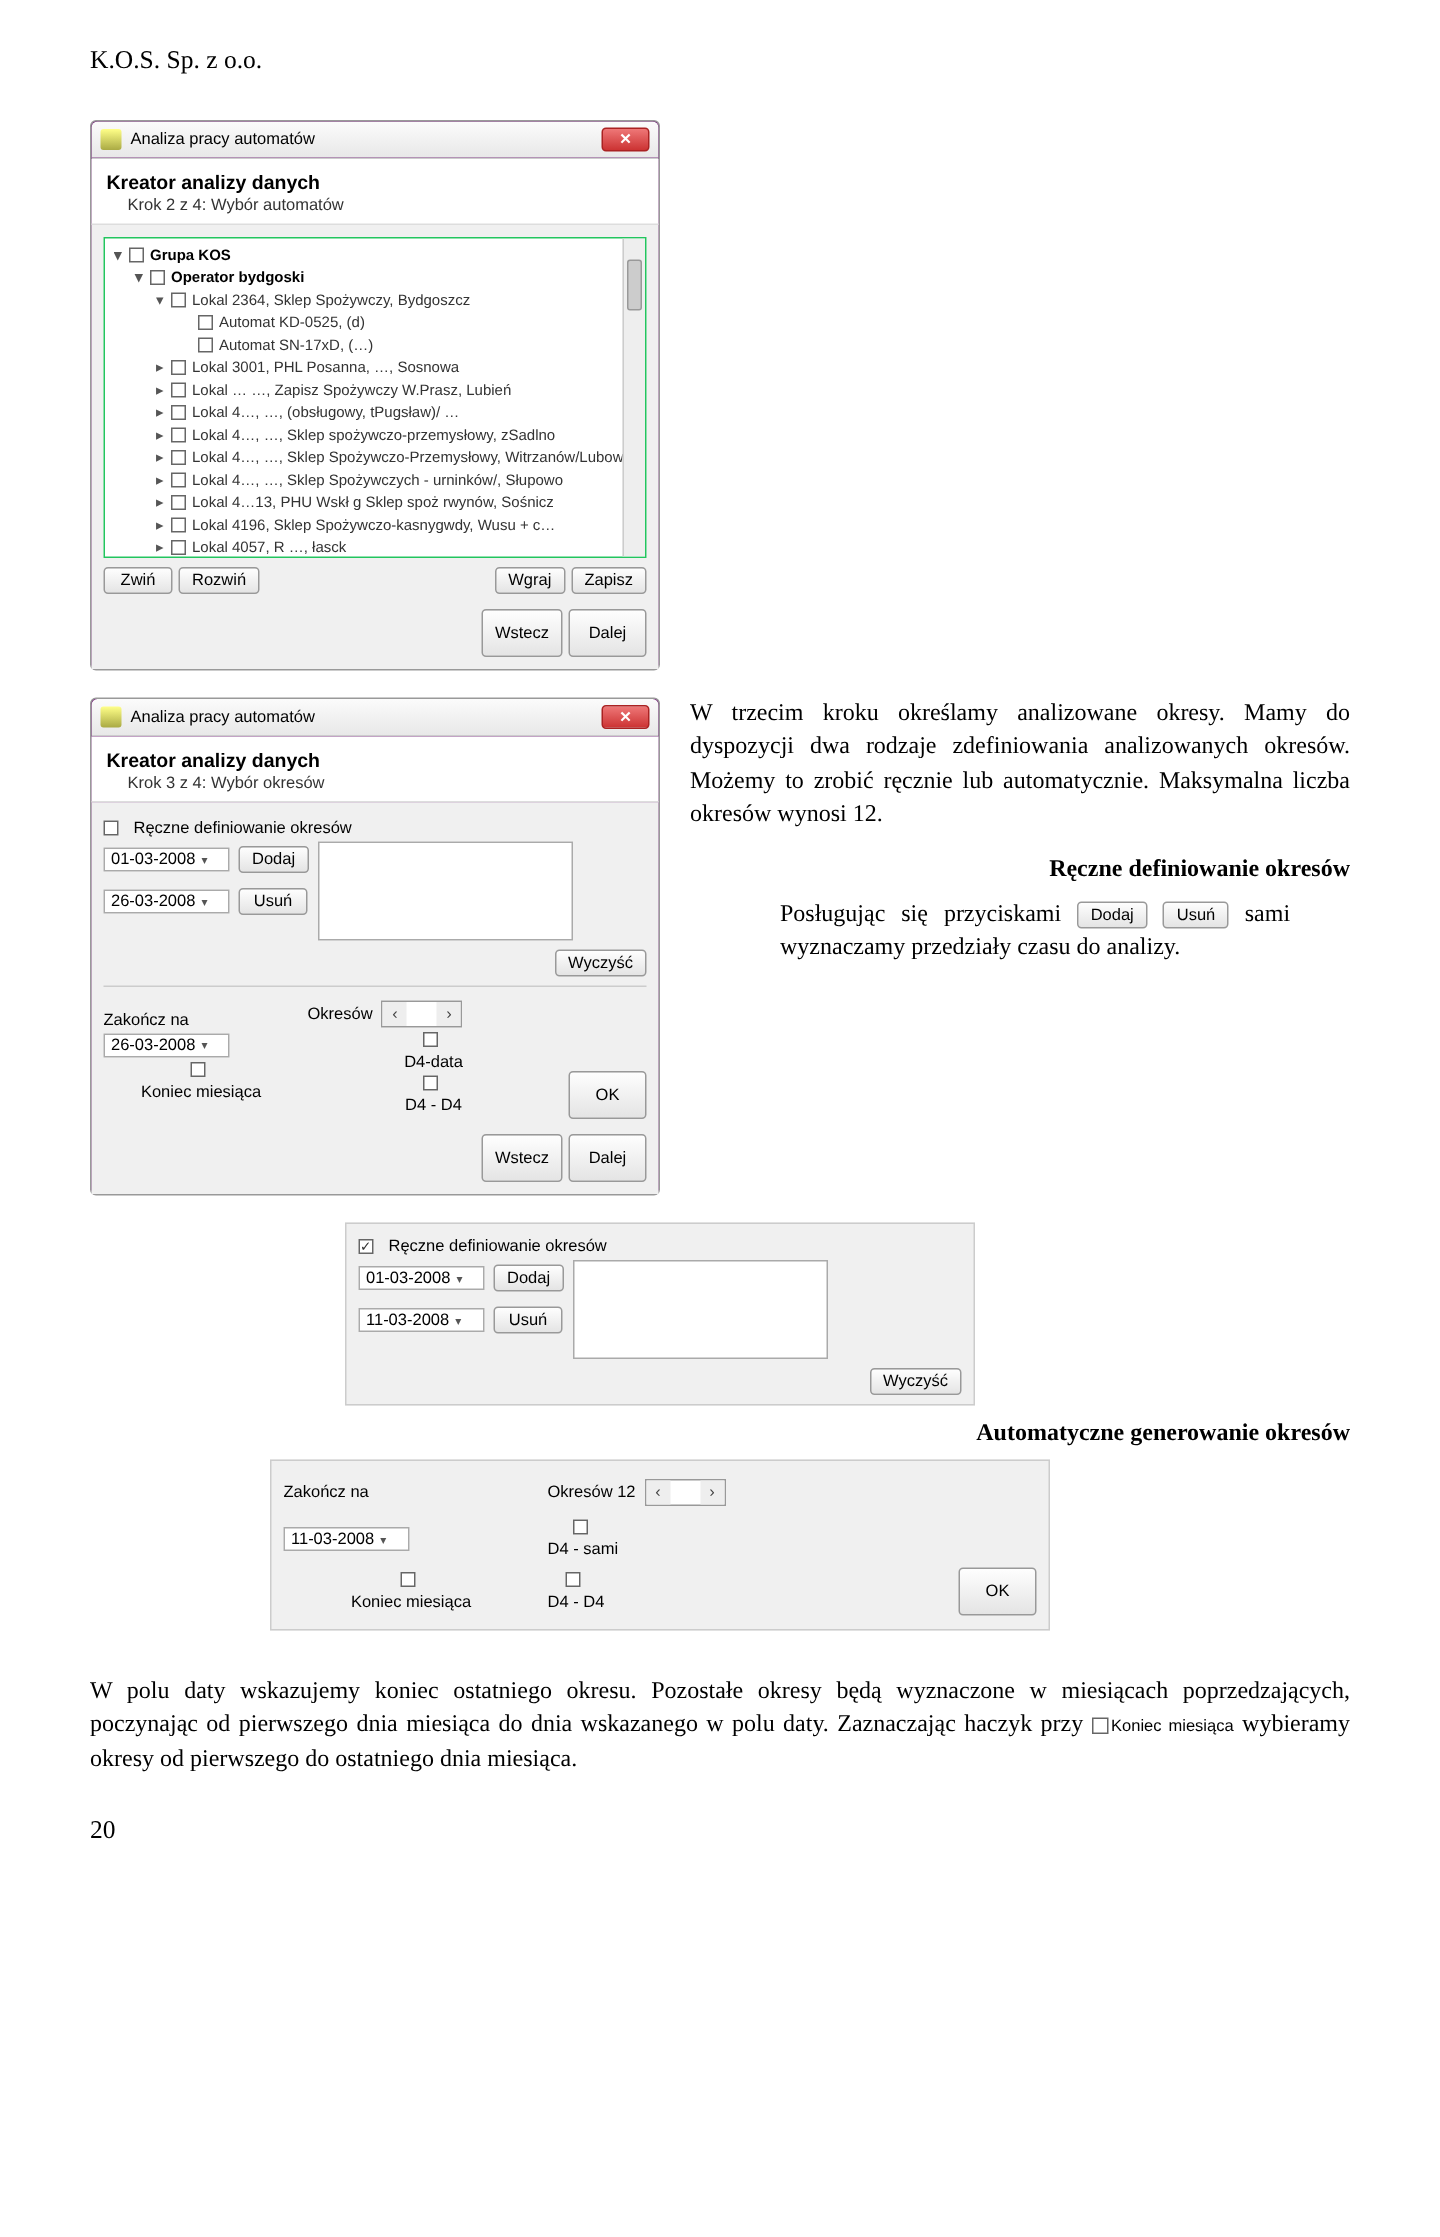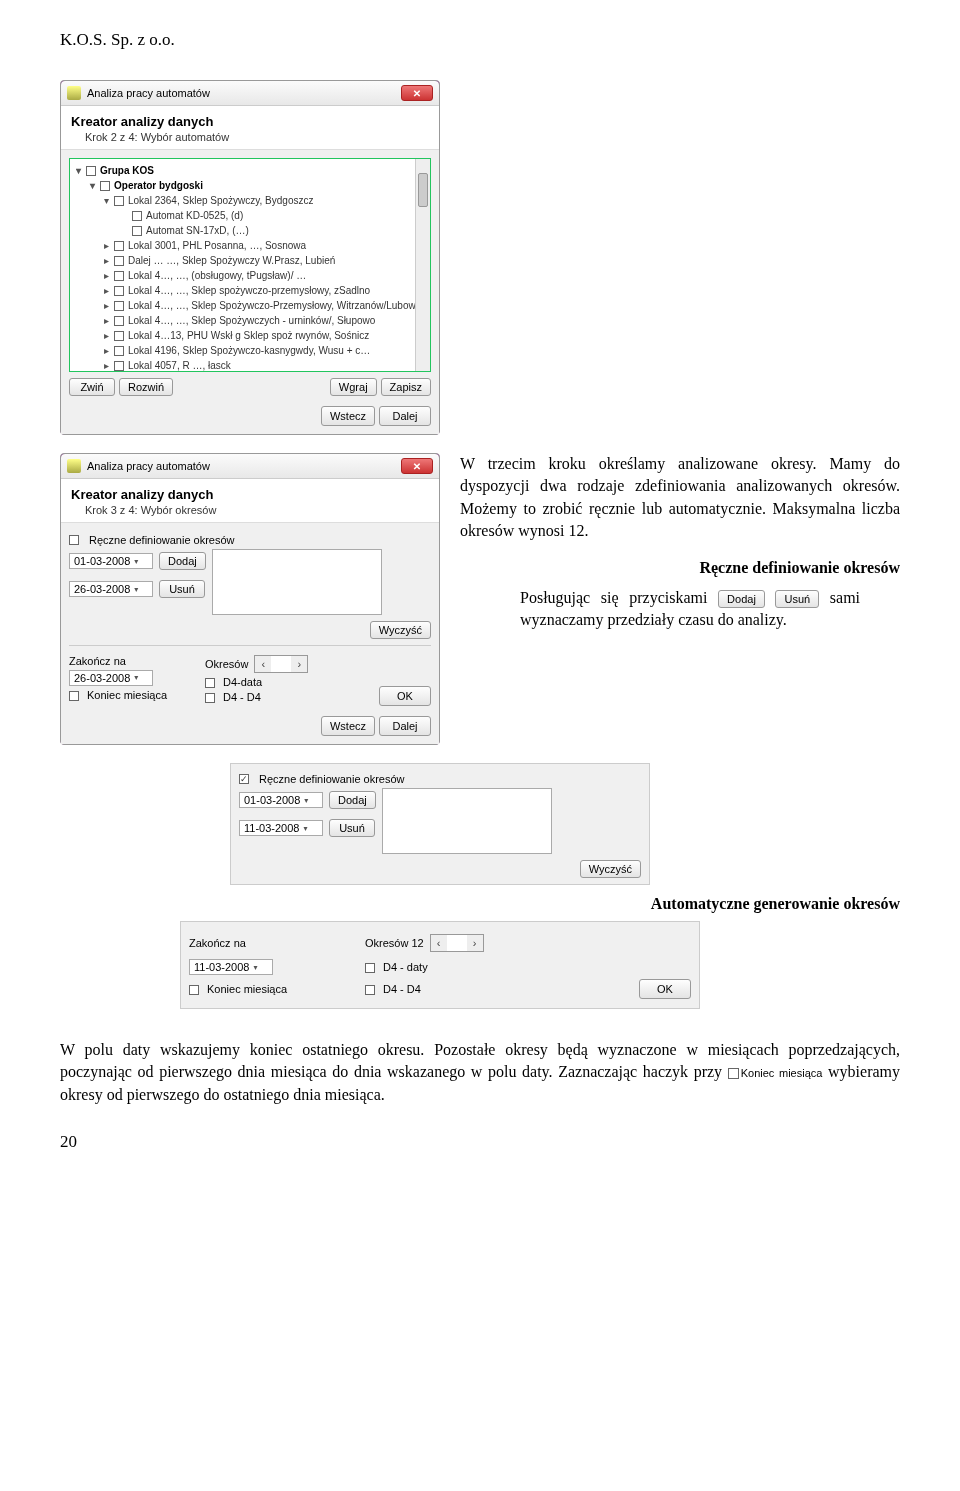--- a/index.html
+++ b/index.html
@@ -53,21 +53,21 @@
     font-size: 10px; line-height: 1.5;
   }
   .tree-line { white-space: nowrap; overflow: hidden; text-overflow: clip; }
   .tree-line.b { font-weight: bold; }
   .tri { display: inline-block; width: 8px; color: #555; margin-right: 2px; }
   .chk { display: inline-block; width: 10px; height: 10px; border: 1px solid #666; margin-right: 4px; vertical-align: middle; background:#fff; }
   .btnrow { display: flex; gap: 4px; margin-top: 6px; align-items: center; }
   .btnrow .spacer { flex: 1; }
   .ui-btn {
     display: inline-flex; align-items: center; justify-content: center;
-    min-width: 52px; height: 20px; padding: 0 8px;
+    min-width: 52px; height: 32px; padding: 0 8px;
     background: linear-gradient(#fefefe,#e4e4e4);
     border: 1px solid #999; border-radius: 3px;
     font-family: "Segoe UI", Tahoma, sans-serif; font-size: 11px;
   }
   .ui-btn.sm { min-width: 46px; height: 18px; }
   .inline-btn {
     display: inline-flex; align-items: center; justify-content: center;
     height: 18px; padding: 0 8px;
     background: linear-gradient(#fefefe,#e4e4e4);
     border: 1px solid #999; border-radius: 3px;
@@ -79,21 +79,21 @@
     border: 1px solid #666; background: #fff; vertical-align: middle;
     margin-right: 2px;
   }
   .scroll { position: absolute; right: 0; top: 0; bottom: 0; width: 15px; background: #eee; border-left:1px solid #ccc; }
   .scroll .thumb { background: #ccc; border:1px solid #999; border-radius: 2px; height: 34px; margin: 14px 2px 0 2px; }
   .panel {
     background: #f0f0f0; border: 1px solid #ccc; padding: 6px 8px;
     font-family: "Segoe UI", Tahoma, sans-serif; font-size: 11px;
   }
   .fieldrow { display: flex; align-items: center; gap: 6px; margin: 3px 0; }
-  .fieldrow label { display: flex; align-items: flex-end; gap: 4px; }
+  .fieldrow label { display: flex; align-items: center; gap: 4px; flex-direction: column; }
   .dateinp {
     background: #fff; border: 1px solid #aaa; padding: 1px 4px;
     font-family: "Segoe UI", Tahoma, sans-serif; font-size: 11px;
     display: inline-flex; align-items: center; gap: 4px; min-width: 84px;
   }
   .dd { color: #555; font-size: 8px; }
   .listpanel { background:#fff; border:1px solid #aaa; width: 170px; height: 66px; }
   .spin {
     display: inline-flex; border: 1px solid #999; background: #fff; height: 18px;
     align-items: stretch; font-size: 11px;
@@ -129,21 +129,21 @@
     </div>
     <div class="wbody">
       <div class="treebox">
         <div class="tree-line b"><span class="tri">▾</span><span class="chk"></span><span>Grupa KOS</span></div>
         <div class="tree-line b" style="padding-left:14px;"><span class="tri">▾</span><span class="chk"></span><span>Operator bydgoski</span></div>
         <div style="padding-left:28px; filter: blur(0.3px); color:#333;">
           <div class="tree-line"><span class="tri">▾</span><span class="chk"></span><span>Lokal 2364, Sklep Spożywczy, Bydgoszcz</span></div>
           <div class="tree-line" style="padding-left:28px;"><span class="chk"></span><span>Automat KD-0525, (d)</span></div>
           <div class="tree-line" style="padding-left:28px;"><span class="chk"></span><span>Automat SN-17xD, (…)</span></div>
           <div class="tree-line"><span class="tri">▸</span><span class="chk"></span><span>Lokal 3001, PHL Posanna, …, Sosnowa</span></div>
-          <div class="tree-line"><span class="tri">▸</span><span class="chk"></span><span>Dalej … …, Sklep Spożywczy W.Prasz, Lubień</span></div>
+          <div class="tree-line"><span class="tri">▸</span><span class="chk"></span><span>Lokal … …, Zapisz Spożywczy W.Prasz, Lubień</span></div>
           <div class="tree-line"><span class="tri">▸</span><span class="chk"></span><span>Lokal 4…, …, (obsługowy, tPugsław)/ … </span></div>
           <div class="tree-line"><span class="tri">▸</span><span class="chk"></span><span>Lokal 4…, …, Sklep spożywczo-przemysłowy, zSadlno</span></div>
           <div class="tree-line"><span class="tri">▸</span><span class="chk"></span><span>Lokal 4…, …, Sklep Spożywczo-Przemysłowy, Witrzanów/Lubowo</span></div>
           <div class="tree-line"><span class="tri">▸</span><span class="chk"></span><span>Lokal 4…, …, Sklep Spożywczych - urninków/, Słupowo</span></div>
           <div class="tree-line"><span class="tri">▸</span><span class="chk"></span><span>Lokal 4…13, PHU Wskł g Sklep spoż rwynów, Sośnicz</span></div>
           <div class="tree-line"><span class="tri">▸</span><span class="chk"></span><span>Lokal 4196, Sklep Spożywczo-kasnygwdy, Wusu + c…</span></div>
           <div class="tree-line"><span class="tri">▸</span><span class="chk"></span><span>Lokal 4057, R …, łasck</span></div>
 
         </div>
         <div class="scroll">
@@ -313,21 +313,21 @@
   </div>
   <div class="fieldrow">
     <div style="width:170px;">
       <span class="dateinp">
           <span>11-03-2008</span>
           <span class="dd">▾</span>
         </span>
     </div>
     <label class="fieldrow">
         <span class="chk"></span>
-        <span>D4 - daty</span>
+        <span>D4 - sami</span>
       </label>
   </div>
   <div class="fieldrow">
     <div style="width:170px;">
       <label class="fieldrow">
           <span class="chk"></span>
           <span>Koniec miesiąca</span>
         </label>
     </div>
     <label class="fieldrow">

